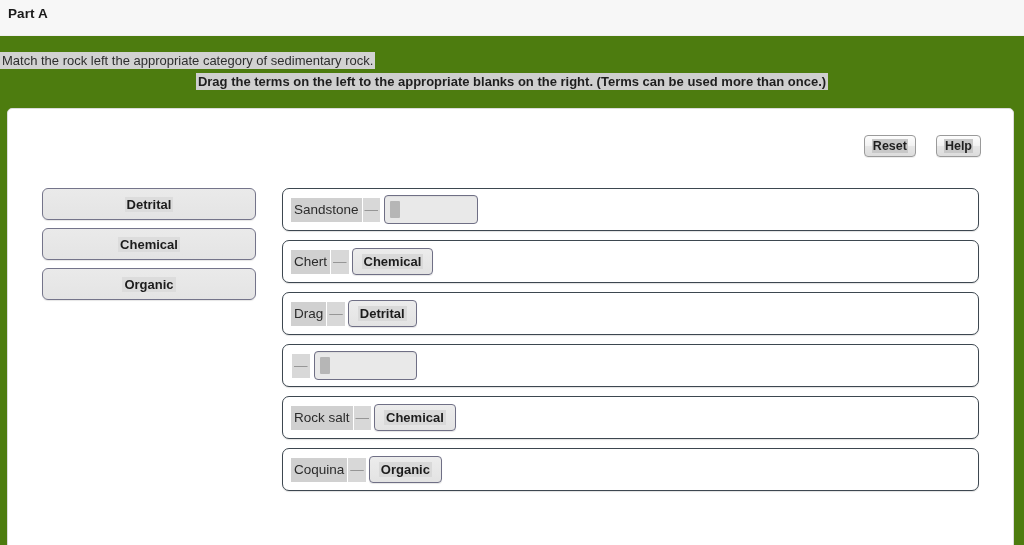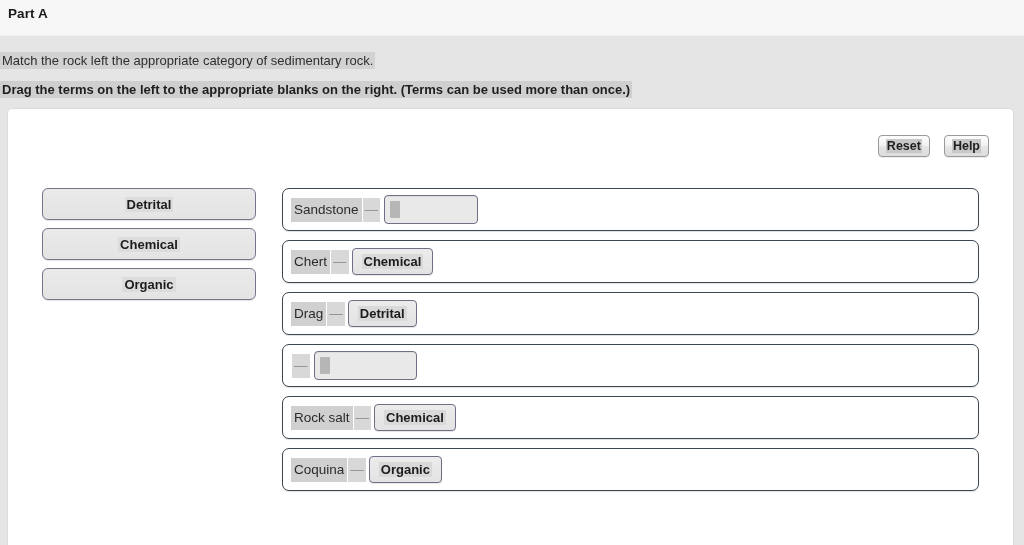--- a/index.html
+++ b/index.html
@@ -10,21 +10,21 @@
     overflow: hidden;
     background: #ffffff;
     font-family: "Liberation Sans", sans-serif;
     -webkit-font-smoothing: antialiased;
   }
 
   #root {
     position: relative;
     width: 1024px;
     height: 545px;
-    background: #e5e5e5;
+    background: #4d7c0f;
   }
 
   
   .header-band {
     position: absolute;
     left: 0; top: 0;
     width: 1024px;
     height: 36px;
     background: #f7f7f7;
     border-bottom: 1px solid #f0f0f0;
@@ -38,21 +38,21 @@
     letter-spacing: 0.1px;
   }
 
   
   .instr-wrap {
     position: absolute;
     left: 0;
     width: 1024px;
   }
   .instr-1 { top: 51px; }
-  .instr-2 { top: 80px; }
+  .instr-2 { top: 72px; text-align: center; }
 
   .instr-text {
     display: inline-block;
     background: #d2d2d2;
     color: #2e2e2e;
     font-size: 13px;
     line-height: 17px;
     padding: 0 2px;
     white-space: nowrap;
   }
@@ -70,24 +70,24 @@
     width: 1007px;
     height: 460px;
     background: #ffffff;
     border: 1px solid #dcdcdc;
     border-radius: 5px;
   }
 
   
   .toolbar {
     position: absolute;
-    right: 24px;
+    right: 32px;
     top: 26px;
     display: flex;
-    gap: 14px;
+    gap: 20px;
     padding-left: 24px;
   }
   .tool-btn {
     display: inline-flex;
     align-items: center;
     justify-content: center;
     height: 22px;
     padding: 0 7px;
     font-size: 12.5px;
     font-weight: bold;

